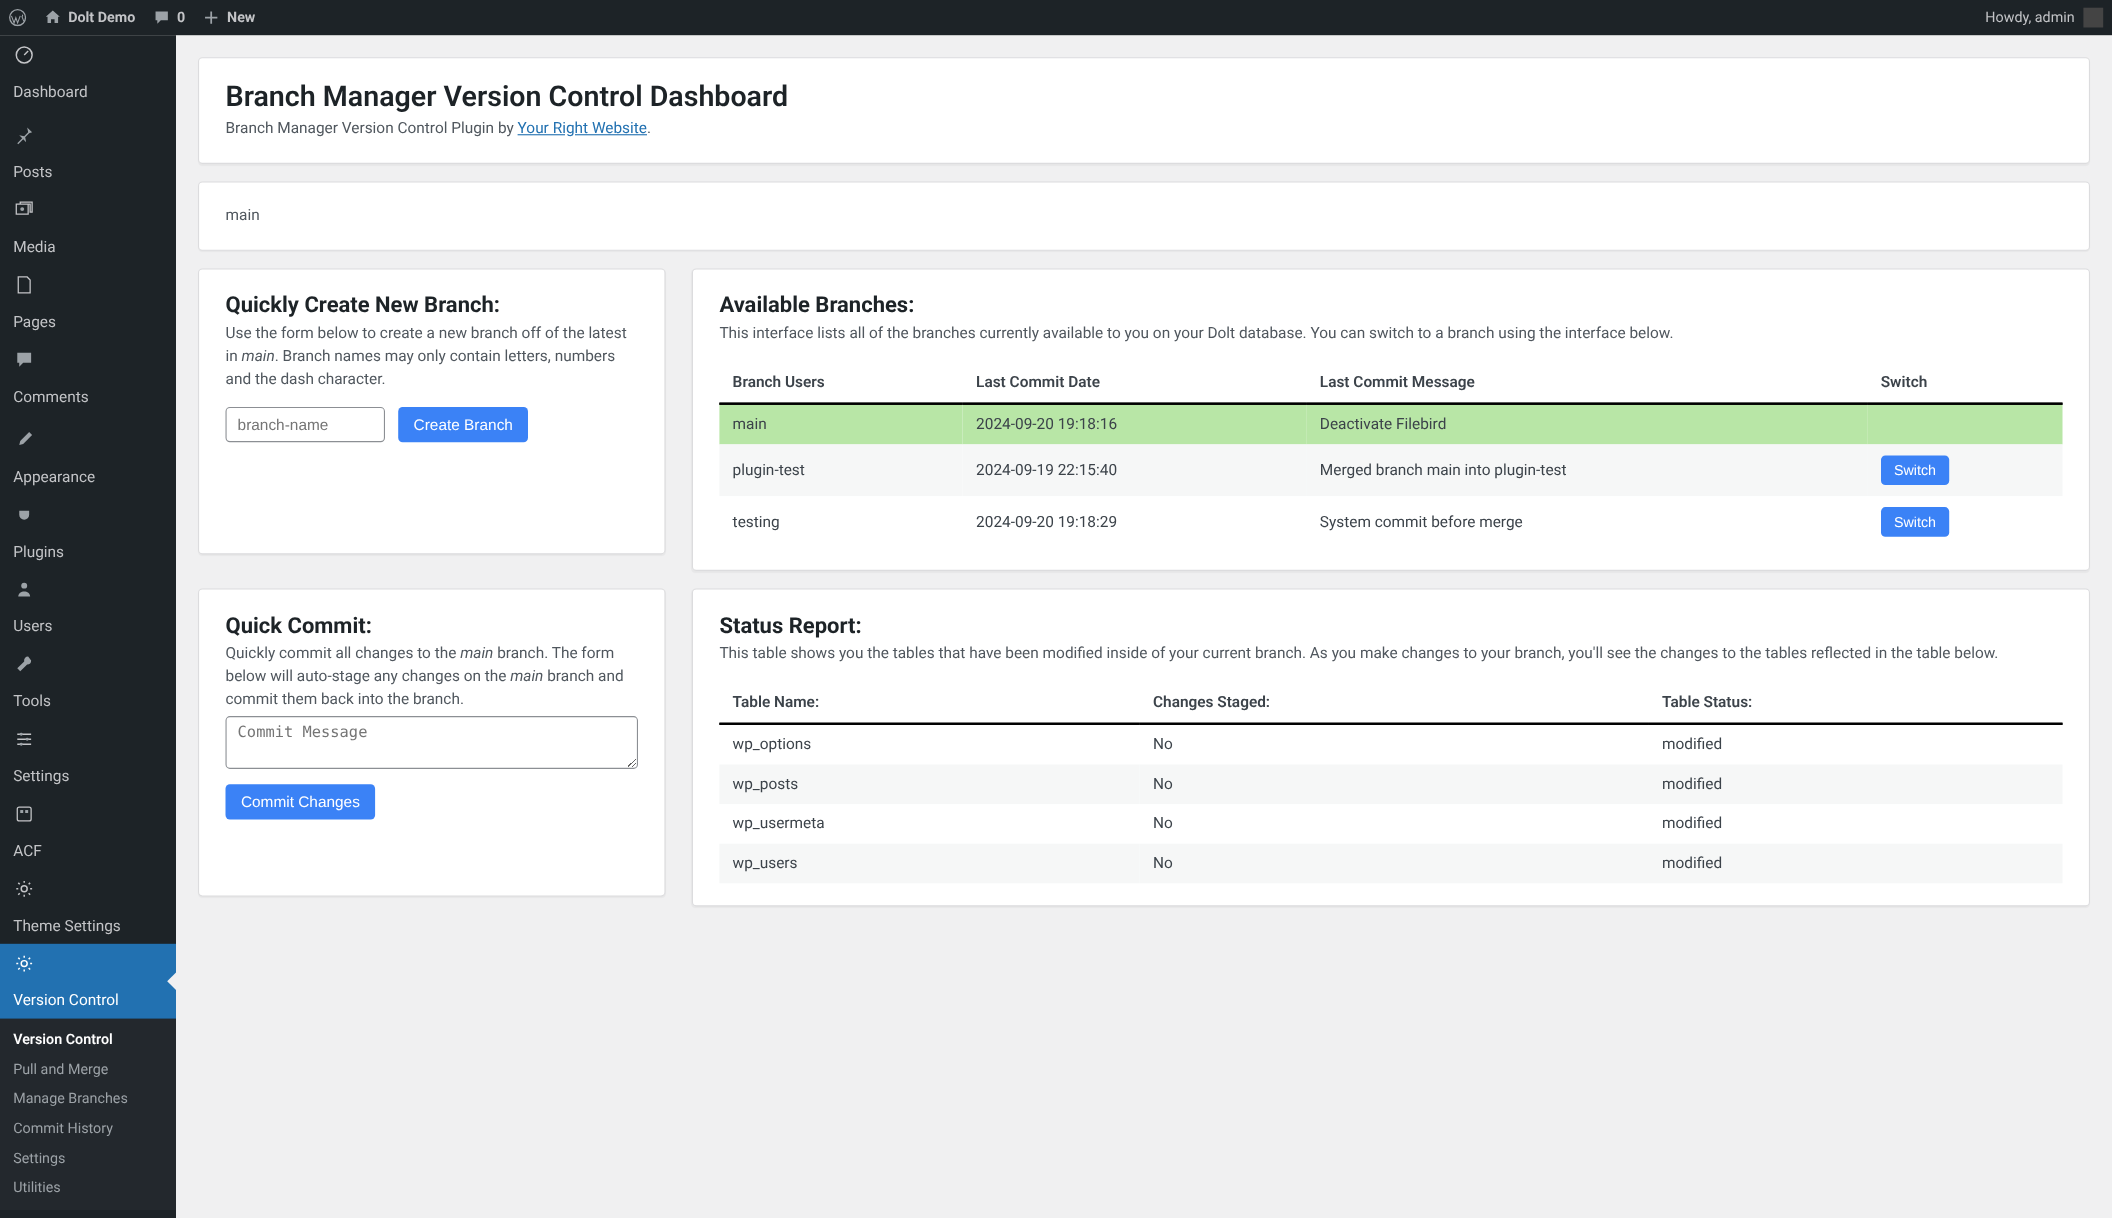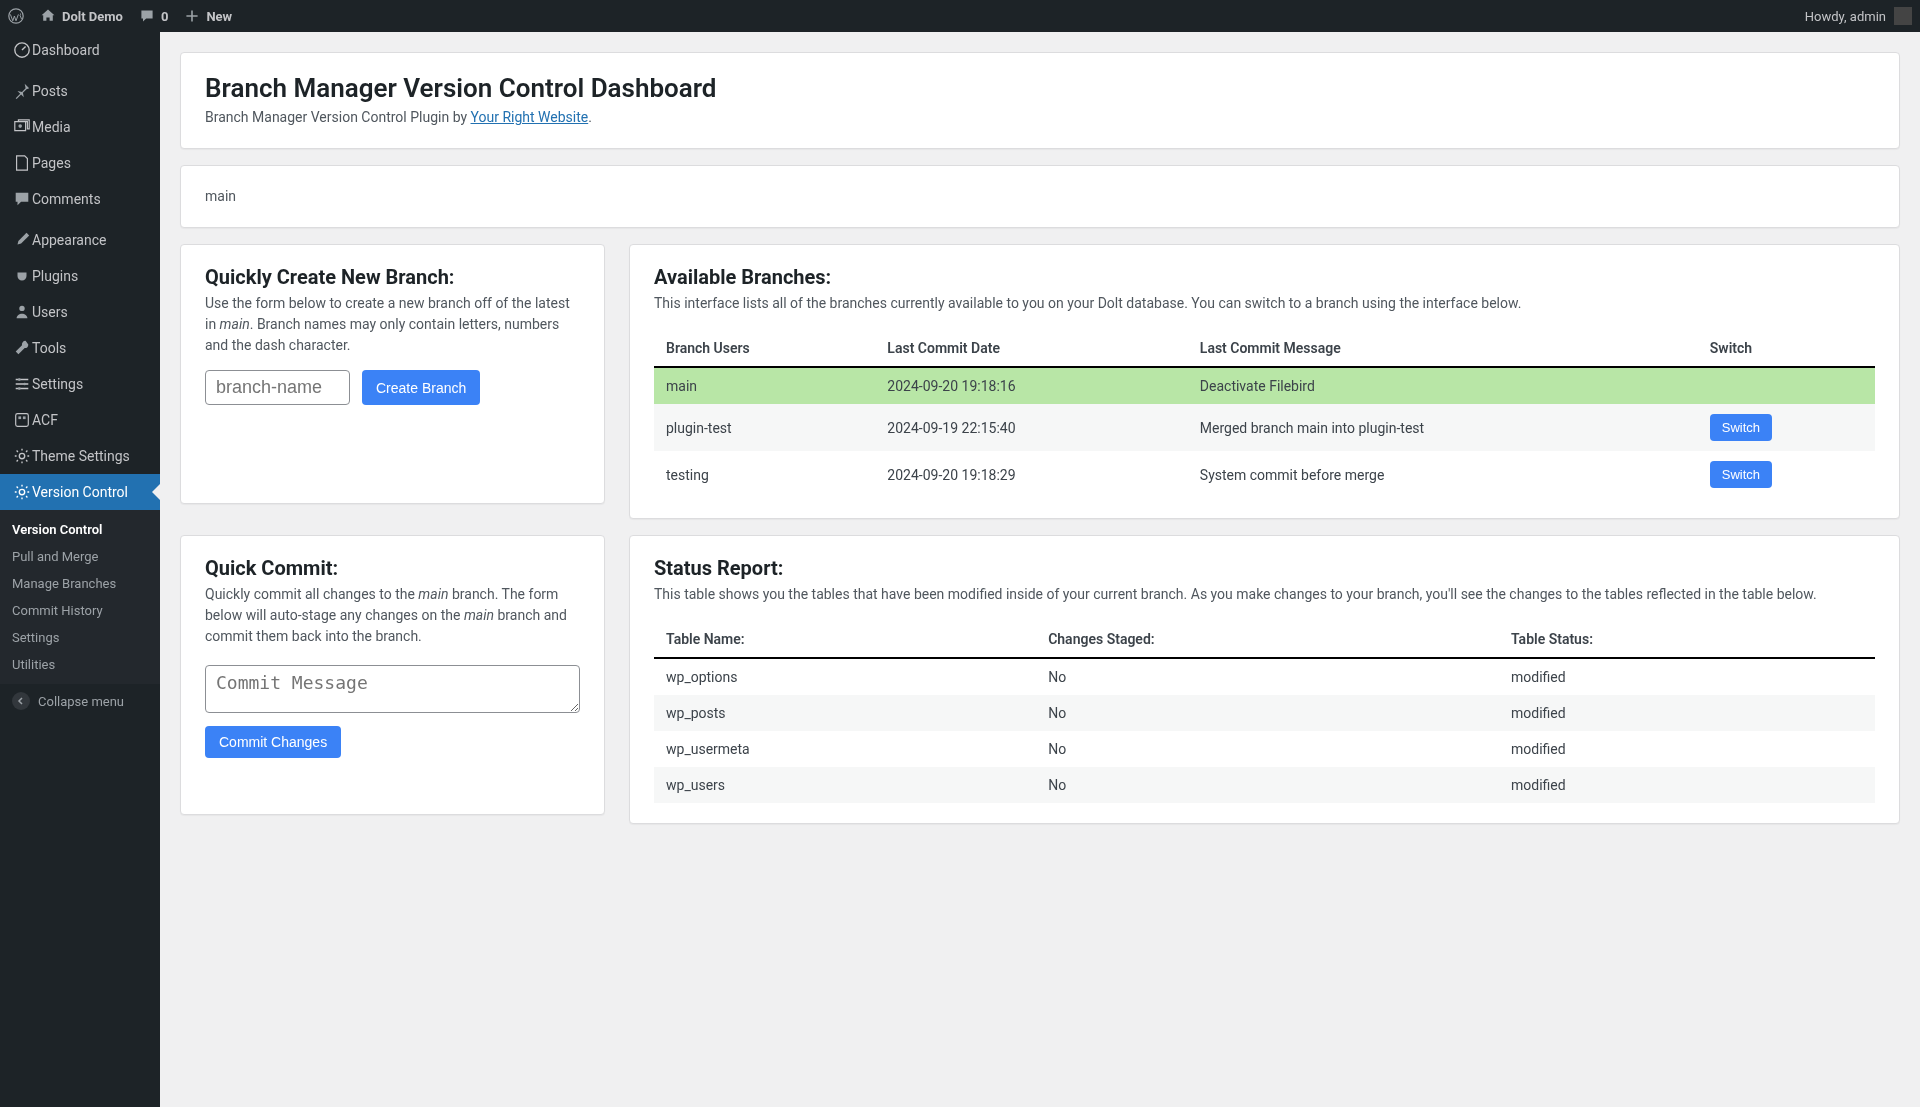--- a/index.html
+++ b/index.html
@@ -5,21 +5,21 @@
 * { margin: 0; padding: 0; box-sizing: border-box; }
 body { font-family: -apple-system, BlinkMacSystemFont, "Segoe UI", Roboto, sans-serif; font-size: 13px; color: #3c434a; background: #f0f0f1; }
 #adminbar { background: #1d2327; height: 32px; display: flex; align-items: center; padding: 0 8px; color: #c3c4c7; font-size: 13px; justify-content: space-between; }
 #adminbar .left { display: flex; align-items: center; gap: 16px; }
 #adminbar .item { display: flex; align-items: center; gap: 6px; cursor: pointer; color: #c3c4c7; font-weight: bold; }
 #adminbar .item svg { width: 16px; height: 16px; fill: #9ca2a7; }
 #adminbar .right { display: flex; align-items: center; gap: 8px; }
 #adminbar .avatar { width: 18px; height: 18px; background: #444; }
 #wpwrap { display: flex; }
 #adminmenu { width: 160px; background: #1d2327; color: #c3c4c7; min-height: calc(100vh - 32px); }
-.menu-item { display: flex; align-items: center; gap: 0; padding: 8px 12px; cursor: pointer; color: #c3c4c7; font-size: 14px; }
+.menu-item { display: flex; align-items: flex-start; gap: 16px; padding: 8px 12px; cursor: pointer; color: #c3c4c7; font-size: 14px; flex-direction: column; }
 .menu-item.active { background: #2271b1; color: #fff; position: relative; }
 .menu-item.active::after { content: ''; position: absolute; right: 0; top: 50%; margin-top: -8px; border: 8px solid transparent; border-right-color: #f0f0f1; }
 .menu-icon { width: 20px; height: 20px; display: flex; align-items: center; justify-content: center; }
 .menu-icon svg { width: 18px; height: 18px; fill: #9ca2a7; }
 .menu-item.active .menu-icon svg { fill: #fff; }
 .submenu { background: #23282d; padding: 6px 0; }
 .submenu-item { padding: 6px 12px; font-size: 13px; cursor: pointer; color: #9ca2a7; }
 .submenu-item.active { color: #fff; font-weight: 600; }
 .menu-sep { height: 5px; }
 #wpbody { flex: 1; padding: 20px; }
@@ -27,23 +27,23 @@
 .card h1 { font-size: 26px; font-weight: 600; color: #1d2327; margin-bottom: 4px; }
 .card h2 { font-size: 20px; font-weight: 700; color: #1d2327; margin-bottom: 4px; }
 .card .sub { font-size: 14px; color: #50575e; line-height: 1.5; }
 .card .sub a { color: #2271b1; text-decoration: underline; }
 .card .sub em { font-style: italic; }
 .row { display: flex; gap: 24px; }
 .col-l { flex: 0 0 425px; }
 .col-r { flex: 1; }
 .btn { background: #3b82f6; color: #fff; border: none; padding: 8px 14px; font-size: 14px; border-radius: 4px; cursor: pointer; font-weight: 500; }
 .btn-sm { padding: 6px 12px; font-size: 13px; }
-.input-text { border: 1px solid #8c8f94; border-radius: 4px; padding: 6px 10px; font-size: 18px; color: #8b5cf6; background: #fff; }
+.input-text { border: 1px solid #8c8f94; border-radius: 4px; padding: 6px 10px; font-size: 14px; color: #8b5cf6; background: #fff; }
 .input-group { display: flex; gap: 12px; margin-top: 14px; }
-textarea.input-text { width: 100%; height: 48px; margin-top: 18px; resize: both; }
+textarea.input-text { width: 100%; height: 48px; margin-top: 4px; resize: both; }
 .btn-row { margin-top: 10px; }
 table { width: 100%; border-collapse: collapse; margin-top: 16px; }
 table th { text-align: left; font-weight: 600; font-size: 14px; padding: 10px 12px; border-bottom: 2px solid #000; }
 table td { padding: 10px 12px; font-size: 14px; }
 table tbody tr:nth-child(even) td { background: #f6f7f7; }
 .row-active td { background: #b8e6a6 !important; }
 .collapse-btn { display: flex; align-items: center; gap: 8px; padding: 8px 12px; cursor: pointer; color: #9ca2a7; font-size: 13px; }
 .collapse-btn .c-icon { width: 18px; height: 18px; border-radius: 50%; background: #32373c; display: flex; align-items: center; justify-content: center; }
 </style>
 </head>

